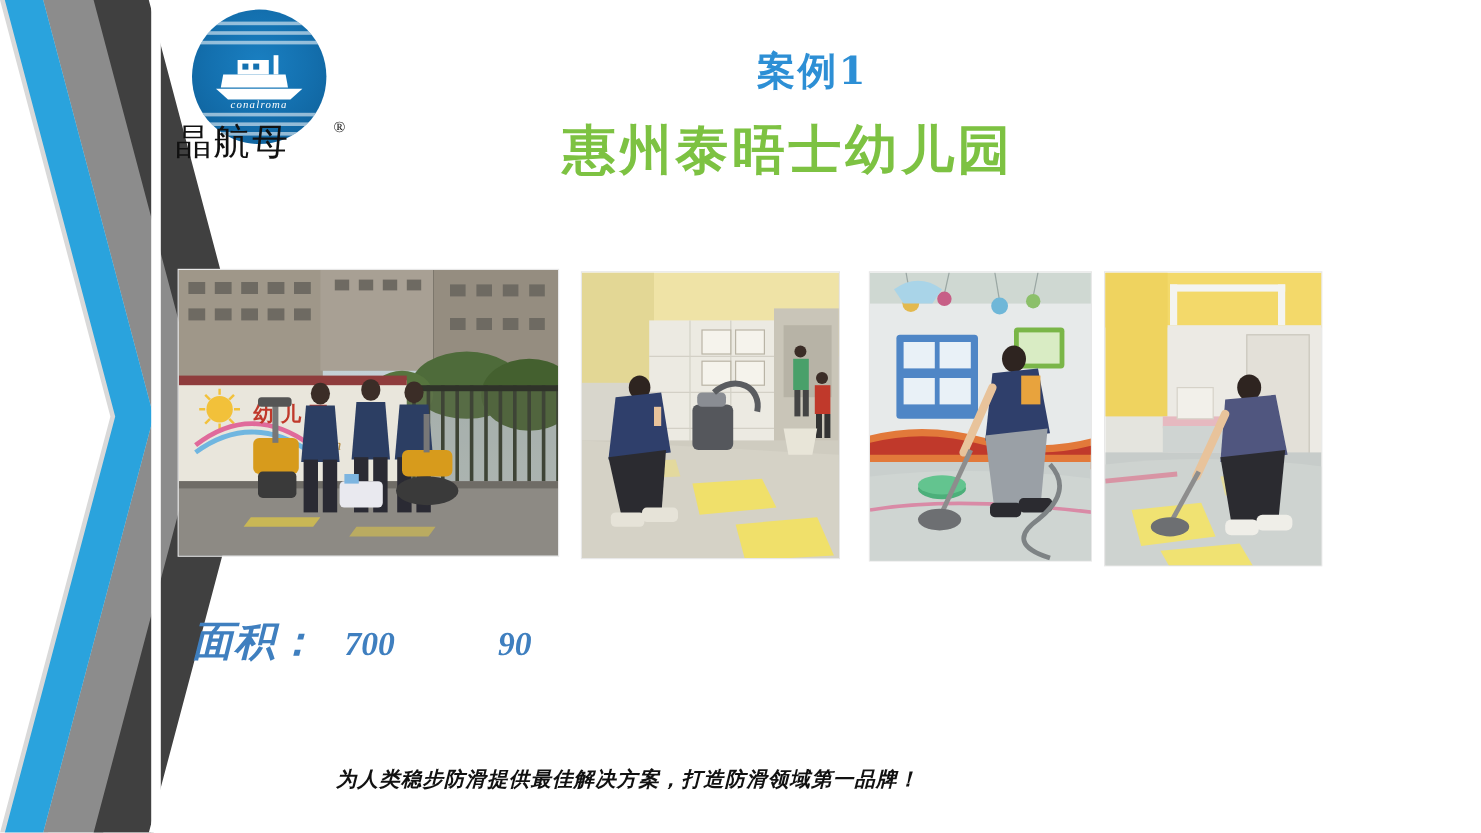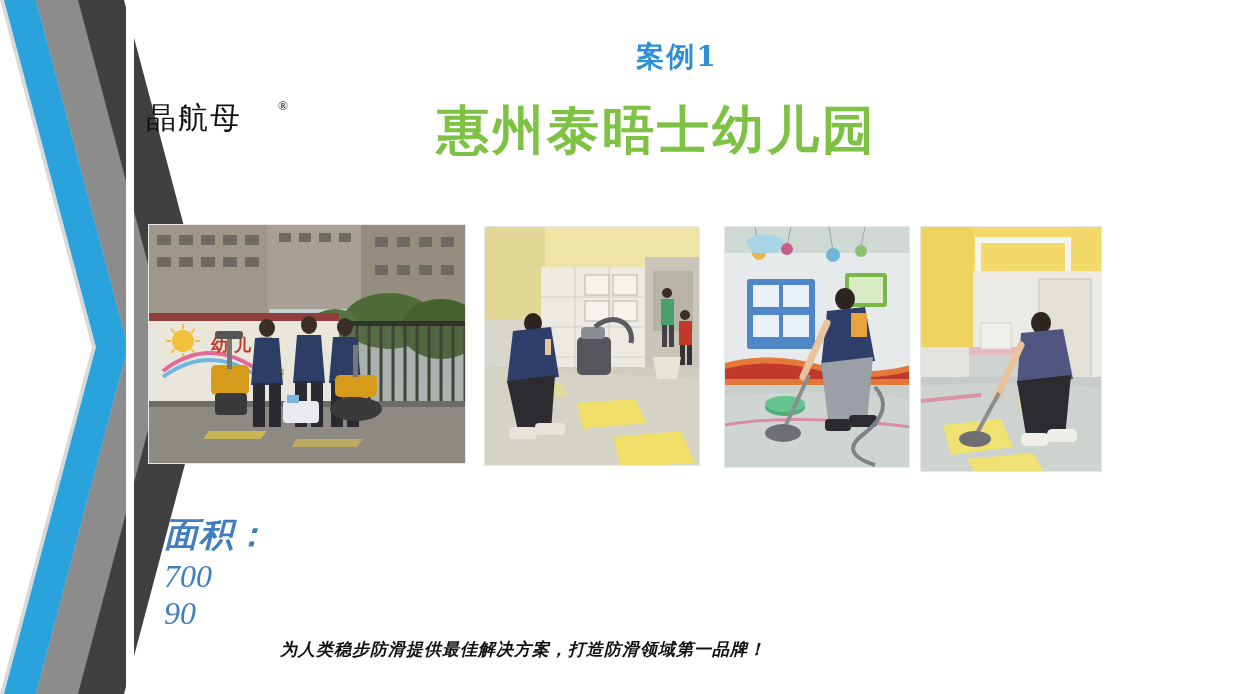--- a/index.html
+++ b/index.html
@@ -95,35 +95,35 @@
   .title-1 {
     position: absolute;
     left: 0;
     top: 38px;
     width: 1234px;
     text-align: center;
     padding-left: 120px;
     box-sizing: border-box;
     font-family: "DejaVu Serif", serif;
     font-weight: bold;
-    font-size: 28px;
+    font-size: 32px;
     color: #2d8fd5;
     letter-spacing: 2px;
   }
   .title-2 {
     position: absolute;
     left: 0;
     top: 96px;
     width: 1234px;
     text-align: center;
     padding-left: 80px;
     box-sizing: border-box;
     font-family: "DejaVu Serif", serif;
     font-weight: bold;
-    font-size: 52px;
+    font-size: 44px;
     color: #7dc242;
     letter-spacing: 3px;
   }
 
   
   .photos {
     position: absolute;
     left: 148px;
     top: 222px;
     width: 960px;
@@ -147,29 +147,28 @@
     position: absolute;
     left: 160px;
     top: 512px;
     display: flex;
     align-items: baseline;
     font-family: "DejaVu Serif", serif;
     color: #3f7fbf;
     font-size: 34px;
     font-style: italic;
     font-weight: bold;
-    flex-direction: column;
   }
   .stats .label { letter-spacing: 1px; }
   .stats .value {
-    font-size: 32px;
+    font-size: 28px;
     font-style: italic;
-    font-weight: normal;
+    font-weight: bold;
     font-family: "Liberation Serif", serif;
-    margin-left: 4px;
+    margin-left: 22px;
   }
   .stats .gap { display: inline-block; width: 64px; }
 
   
   .footer {
     position: absolute;
     left: 0;
     top: 638px;
     width: 1002px;
     text-align: center;
@@ -197,20 +196,37 @@
     <polygon points="78,0 128,0 220,347 128,694 78,694 170,347" fill="#404040"></polygon>
 
     <polygon points="4,0 36,0 128,347 36,694 4,694 96,347" fill="#2aa3dd"></polygon>
 
     <polygon points="124,0 134,0 226,347 134,694 124,694 216,347" fill="#ffffff"></polygon>
 
     <rect x="126" y="0" width="8" height="694" fill="#ffffff"></rect>
   </svg>
 
   <div class="logo-wrap">
+    <div class="logo-disc">
+      <div class="stripe" style="top:10px"></div>
+      <div class="stripe" style="top:18px"></div>
+      <div class="stripe" style="top:26px"></div>
+      <div class="stripe" style="top:86px"></div>
+      <div class="stripe" style="top:94px"></div>
+      <div class="stripe" style="top:102px"></div>
+      <svg class="logo-ship" viewBox="0 0 76 40" xmlns="http://www.w3.org/2000/svg">
+        <path d="M2 30 L74 30 L64 39 L12 39 Z" fill="#ffffff"></path>
+        <path d="M8 18 L60 18 L62 29 L6 29 Z" fill="#ffffff"></path>
+        <rect x="20" y="6" width="26" height="12" fill="#ffffff"></rect>
+        <rect x="50" y="2" width="4" height="16" fill="#ffffff"></rect>
+        <rect x="24" y="9" width="5" height="5" fill="#1471b0"></rect>
+        <rect x="33" y="9" width="5" height="5" fill="#1471b0"></rect>
+      </svg>
+      <div class="logo-text-en">conalroma</div>
+    </div>
     <div class="logo-cn">晶航母</div>
     <div class="logo-reg">®</div>
   </div>
 
   <div class="title-1">案例1</div>
   <div class="title-2">惠州泰晤士幼儿园</div>
 
   <div class="photos">
 
     <div class="photo ph1">

